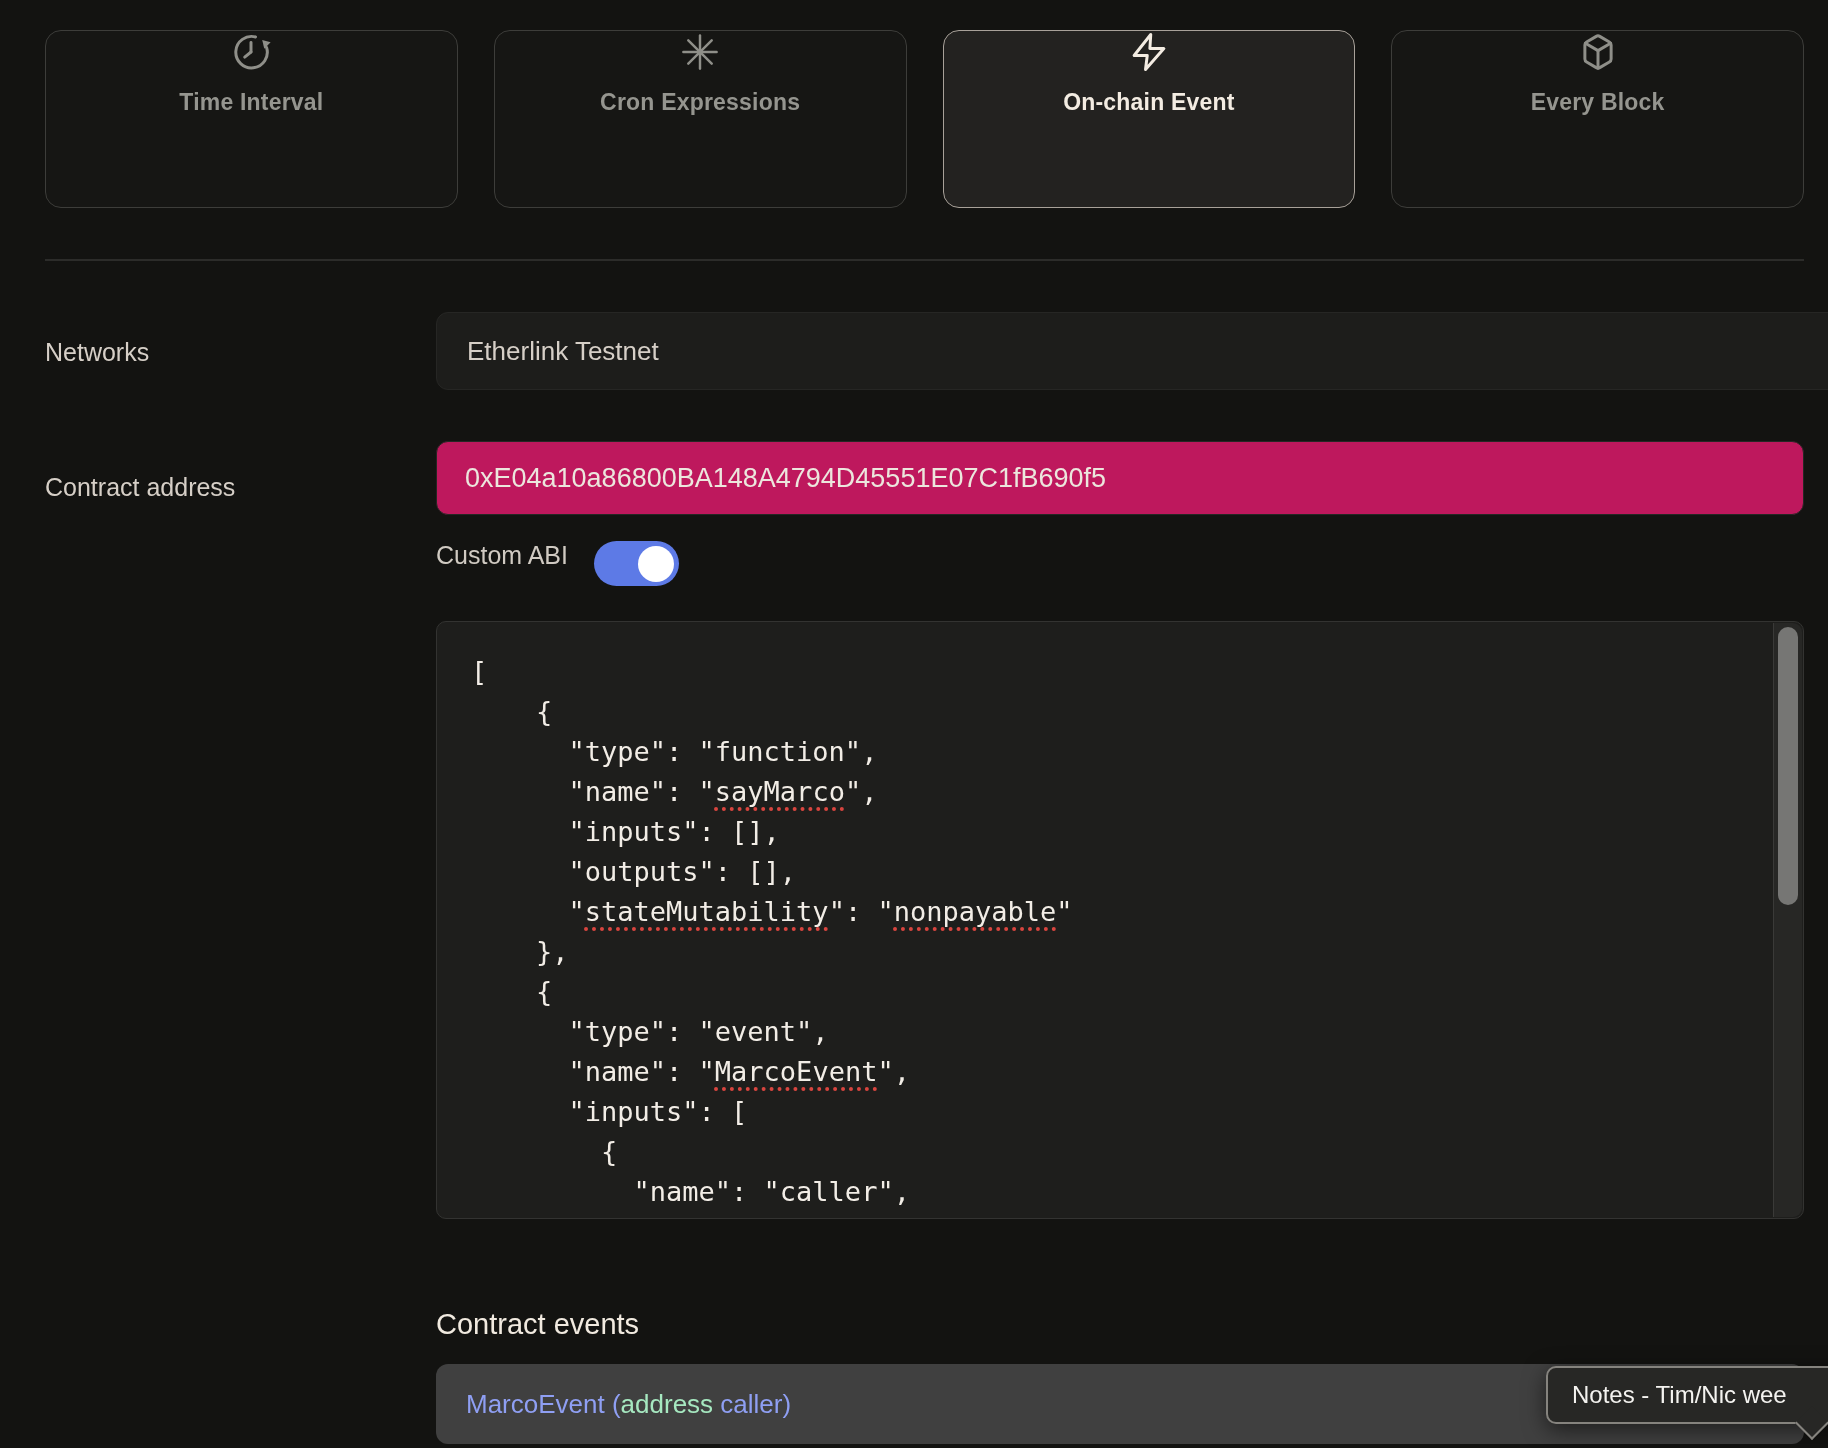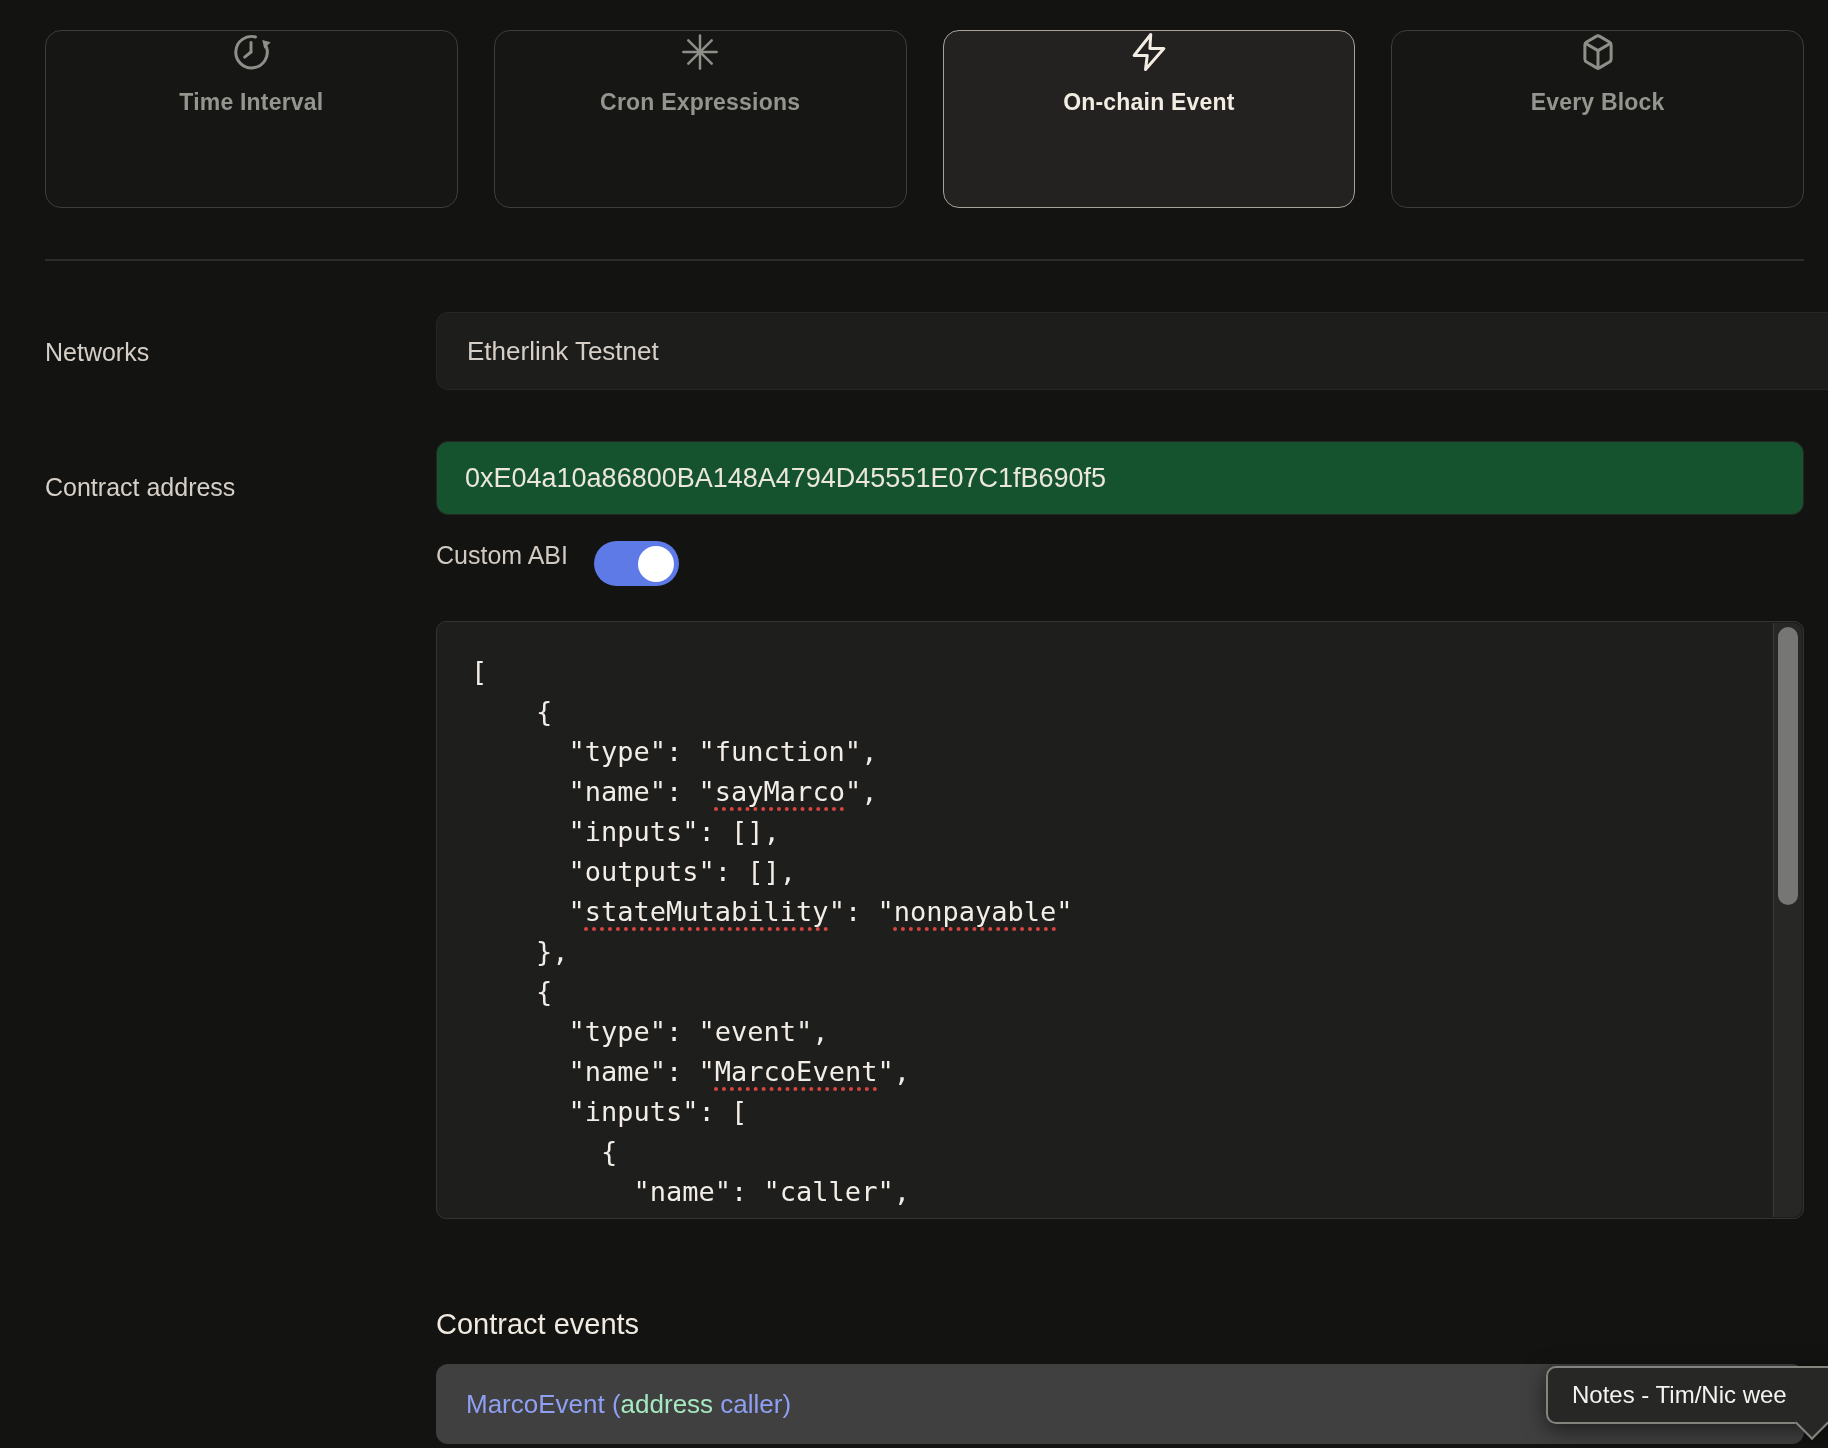--- a/index.html
+++ b/index.html
@@ -44,21 +44,21 @@
     position: absolute; left: 436px; top: 312px; width: 1486px; height: 78px;
     background: #1d1d1b; border: 1px solid #262624; border-radius: 12px;
     display: flex; align-items: center; padding: 0 36px 0 30px; cursor: pointer;
   }
   .select-box .select-value { font-size: 26px; color: #d6cfc7; flex: 1; }
   .select-box .chev { width: 30px; height: 18px; }
   .select-box .chev svg { width: 30px; height: 18px; stroke: #a8a19a; fill: none; stroke-width: 2.6; stroke-linecap: round; stroke-linejoin: round; }
 
   .address-input {
     position: absolute; left: 436px; top: 441px; width: 1368px; height: 74px;
-    background: #14532d; border: 1px solid #262624; border-radius: 12px;
+    background: #be185d; border: 1px solid #262624; border-radius: 12px;
     color: #ece6dd; font-size: 27px; font-family: "Liberation Sans", sans-serif;
     padding: 0 28px; outline: none; display: block;
   }
 
   .abi-row { position: absolute; left: 436px; top: 541px; height: 46px; display: flex; gap: 26px; }
   .abi-row .abi-label { font-size: 25px; color: #d0cac2; }
   .toggle {
     position: relative; width: 85px; height: 45px; border-radius: 23px;
     background: #3a3a38; cursor: pointer; flex: none;
   }

